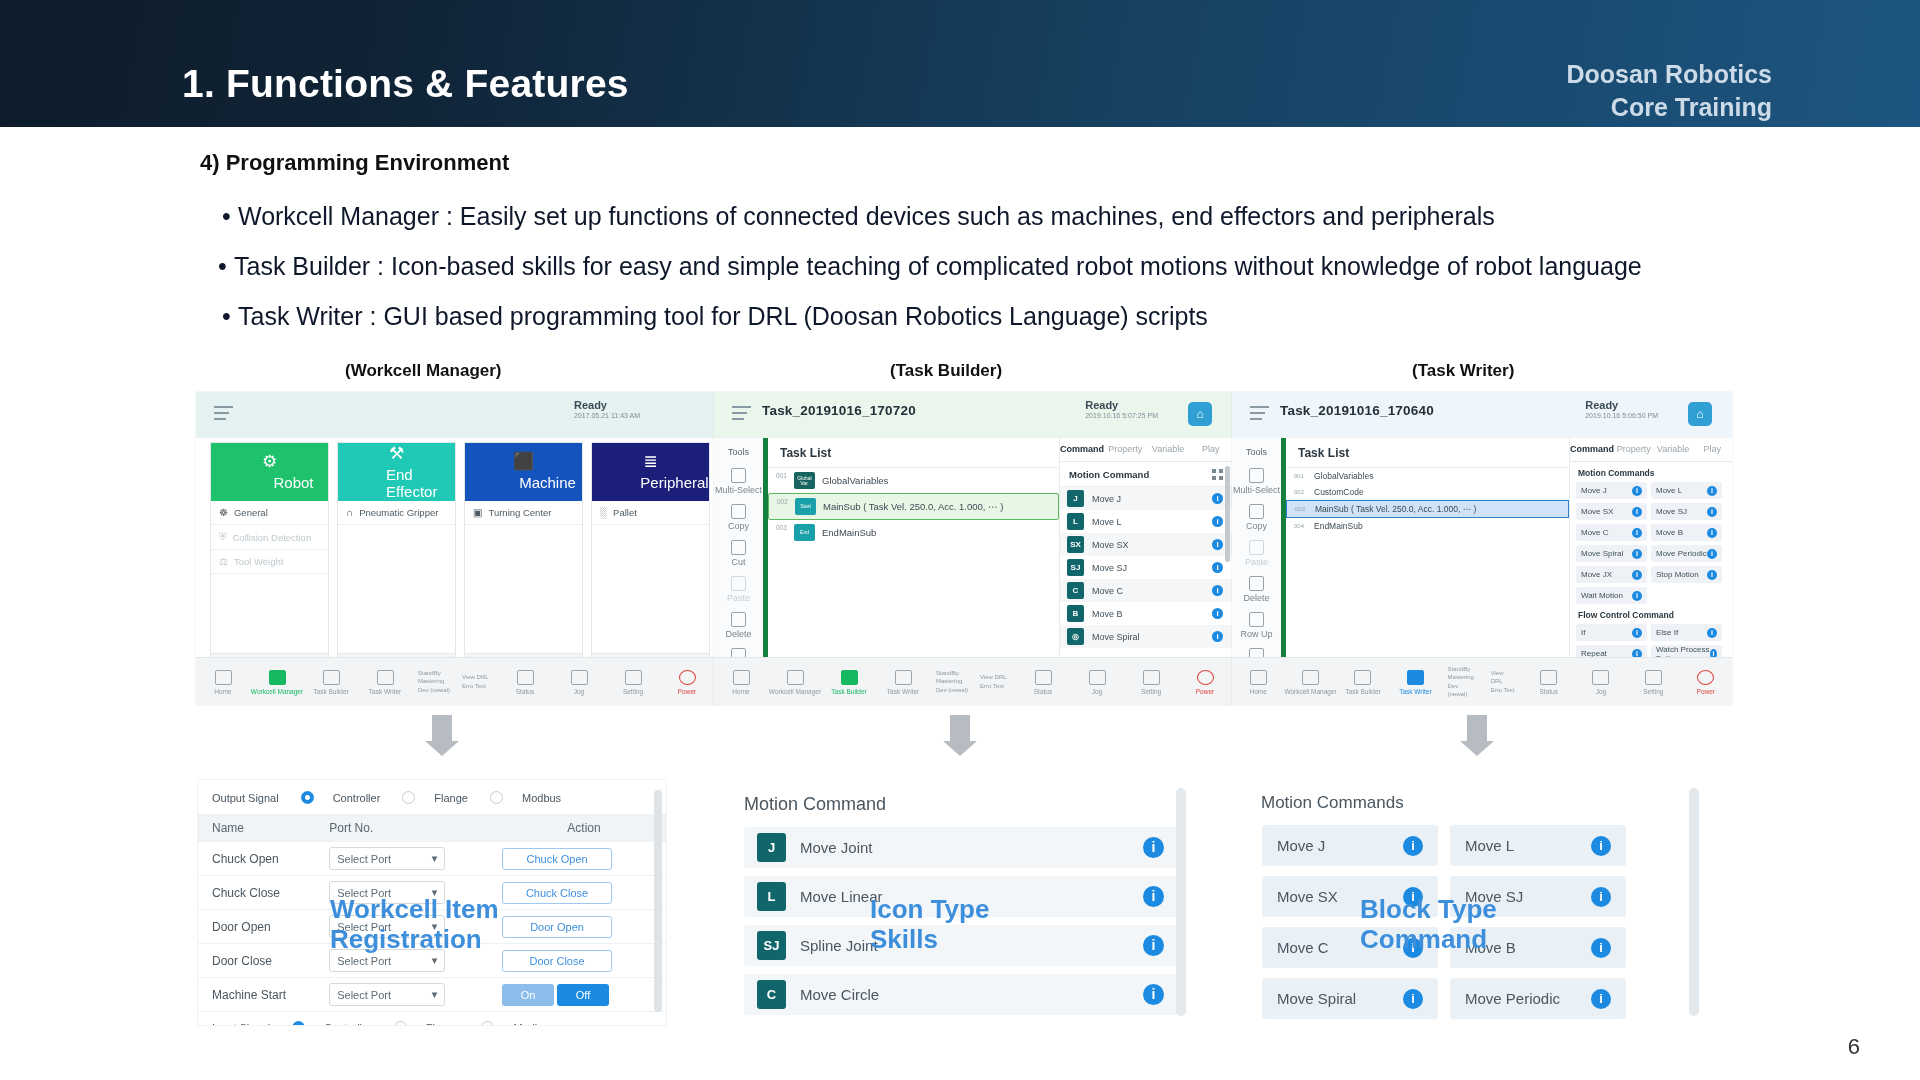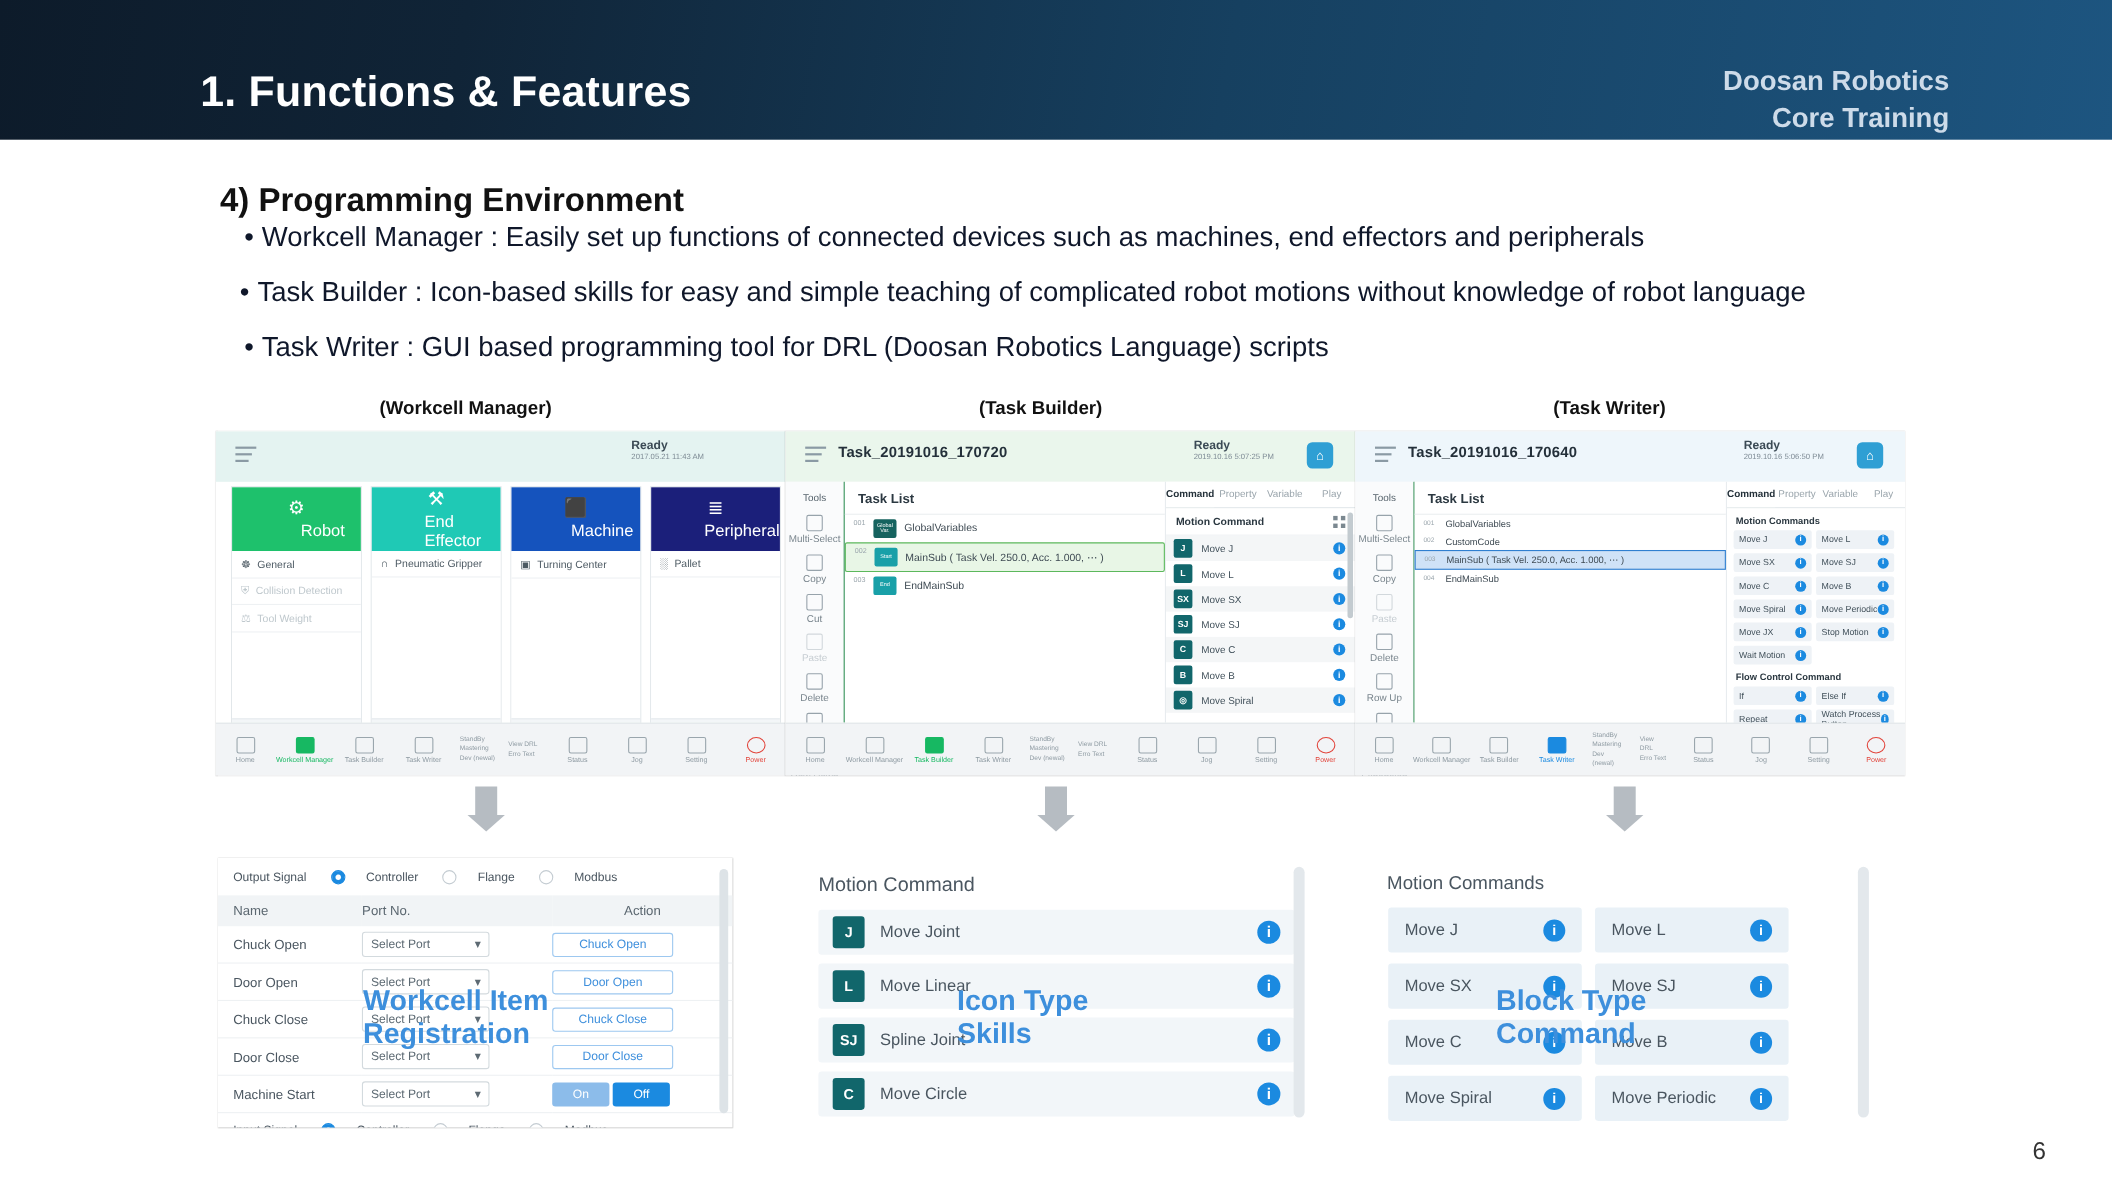--- a/index.html
+++ b/index.html
@@ -20,22 +20,22 @@
     font-size:39px; font-weight:bold; color:#ffffff; letter-spacing:.2px;
   }
   .brand {
     position:absolute; right:148px; top:58px; text-align:right;
     color:#cddbe9; font-size:25px; font-weight:bold; line-height:1.32;
   }
   .brand div { white-space:nowrap; }
 
   
   .sec-title {
-    position:absolute; left:200px; top:166px;
-    font-size:30px; font-weight:bold; color:#111;
+    position:absolute; left:200px; top:150px;
+    font-size:22px; font-weight:bold; color:#111;
   }
   .bullet {
     position:absolute; color:#0f172a; font-size:25px; white-space:nowrap;
   }
   .bullet .dot { display:inline-block; width:16px; }
   .b1 { left:222px; top:202px; }
   .b2 { left:218px; top:252px; }
   .b3 { left:222px; top:302px; }
 
   
@@ -101,21 +101,21 @@
   .card-li.dim { color:#bfc8cd; }
   .card-li .li-ic { font-size:10px; }
   .card-plus {
     height:26px; line-height:26px; text-align:center;
     color:#1a7ae0; font-size:17px; background:#f3f6f8; border-top:1px solid #e6eaed;
   }
 
   
   .tb-wrap { position:absolute; left:0; top:46px; right:0; bottom:48px; display:flex; }
   .tools-col {
-    width:54px; background:#fafbfc; border-right:1px solid #15803d;
+    width:54px; background:#fafbfc; border-right:5px solid #15803d;
     padding-top:4px; text-align:center;
   }
   .tools-col .tc-h { font-size:9px; color:#55626b; padding:5px 0 6px; }
   .tool {
     padding:5px 0 4px; font-size:9px; color:#79858d;
   }
   .tool .tg {
     display:block; width:15px; height:15px; margin:0 auto 2px;
     border:1.3px solid #97a3ab; border-radius:2px;
   }
@@ -818,41 +818,41 @@
        <div class="selport">
          <span>Select Port</span>
          <span>▾</span>
        </div>
           </td>
      <td>
             <div class="actbtn">Chuck Open</div>
           </td>
    </tr>
         <tr>
+     <td>Chuck Close</td>
+     <td>
+       <div class="selport">
+         <span>Select Port</span>
+         <span>▾</span>
+       </div>
+          </td>
+     <td>
+            <div class="actbtn">Chuck Close</div>
+          </td>
+   </tr>
+        <tr>
      <td>Door Open</td>
      <td>
        <div class="selport">
          <span>Select Port</span>
          <span>▾</span>
        </div>
           </td>
      <td>
             <div class="actbtn">Door Open</div>
-          </td>
-   </tr>
-        <tr>
-     <td>Chuck Close</td>
-     <td>
-       <div class="selport">
-         <span>Select Port</span>
-         <span>▾</span>
-       </div>
-          </td>
-     <td>
-            <div class="actbtn">Chuck Close</div>
           </td>
    </tr>
         <tr>
      <td>Door Close</td>
      <td>
        <div class="selport">
          <span>Select Port</span>
          <span>▾</span>
        </div>
           </td>

